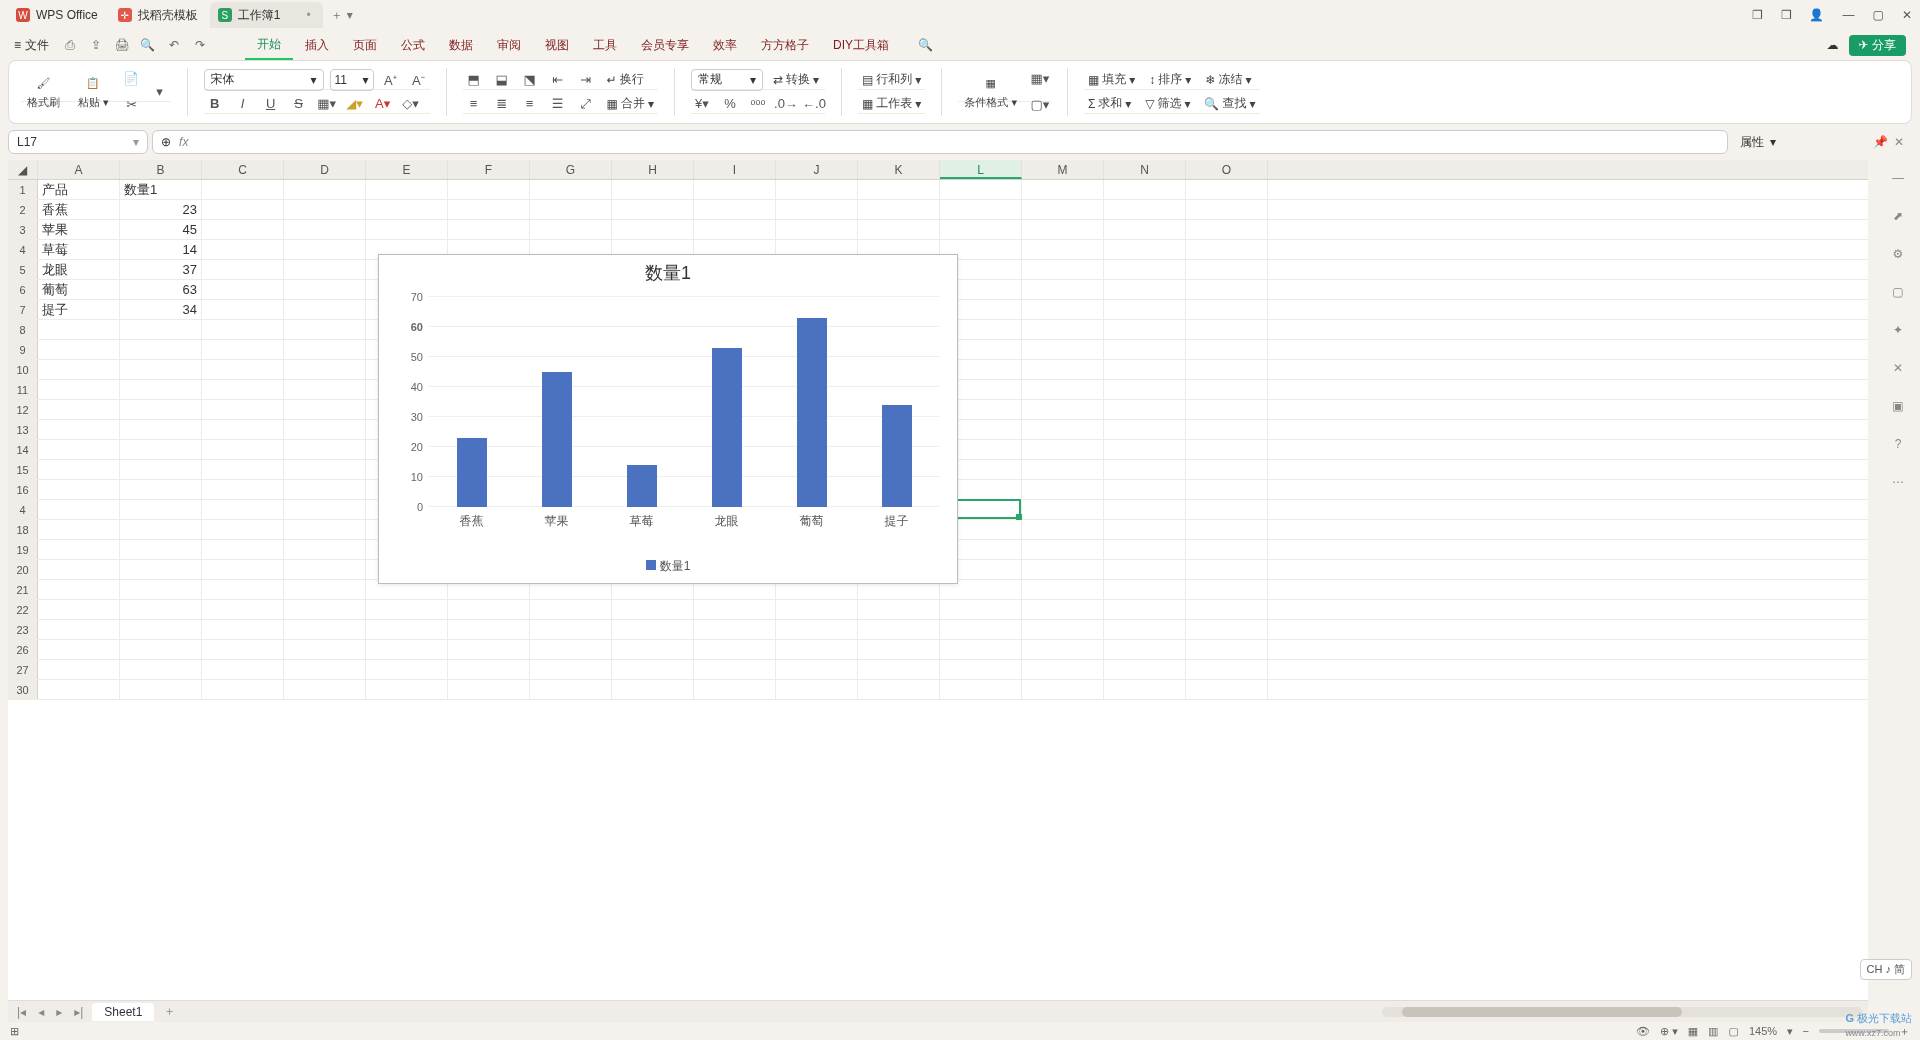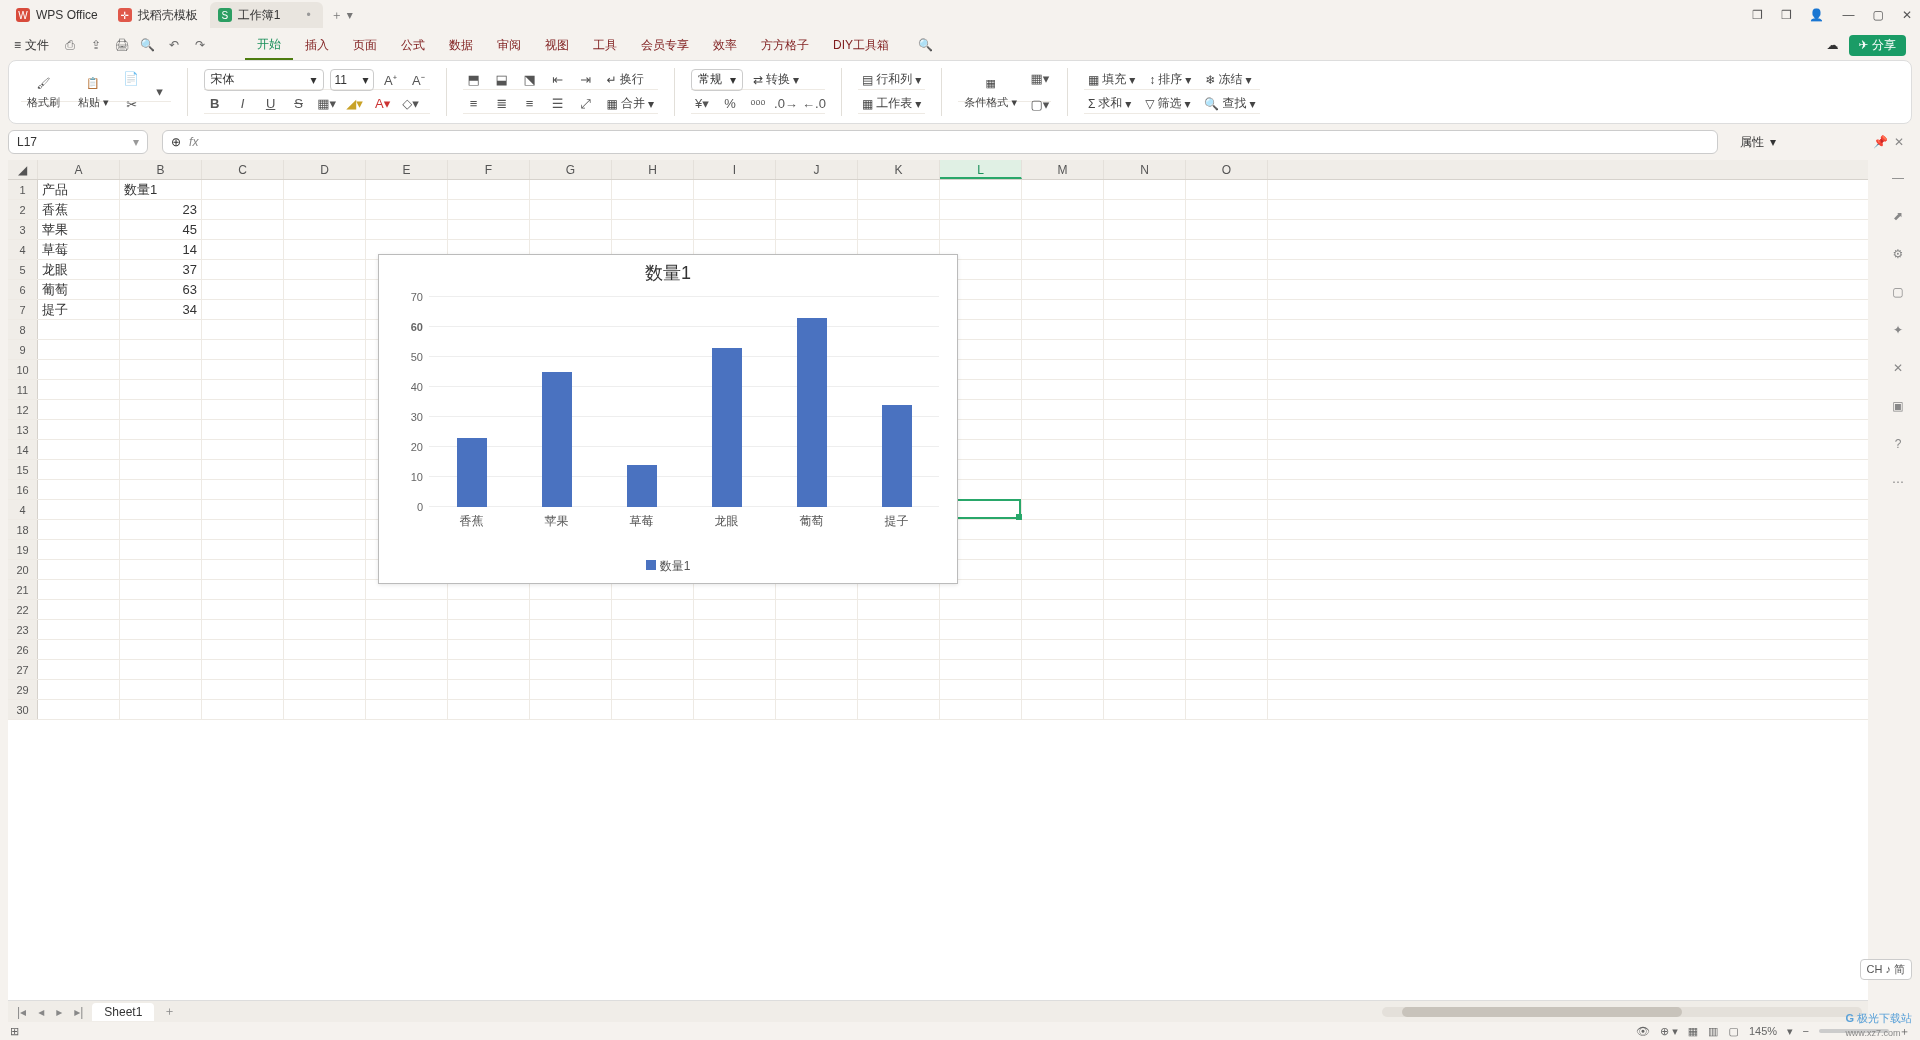--- a/index.html
+++ b/index.html
@@ -12,38 +12,38 @@
 .tab .ico { width:14px; height:14px; display:inline-flex; align-items:center; justify-content:center; font-size:10px; color:#fff; border-radius:3px; }
 .winctl { margin-left:auto; display:flex; gap:18px; color:#555; }
 .winctl span { cursor:pointer; }
 
 
 .menurow { height:30px; display:flex; align-items:center; padding:0 8px; gap:4px; }
 .menurow .file { display:flex; align-items:center; gap:4px; padding:0 6px; }
 .menurow .qbtn { width:22px; height:22px; display:flex; align-items:center; justify-content:center; color:#666; }
 .menurow .tabs { display:flex; margin-left:30px; }
 .menurow .mtab { padding:0 12px; height:30px; display:flex; align-items:center; color:#7f1d1d; }
-.menurow .mtab.active { color:#1a8f5a; border-bottom:2px solid #4d7c0f; }
+.menurow .mtab.active { color:#1a8f5a; border-bottom:2px solid #22c55e; }
 .menurow .right { margin-left:auto; display:flex; align-items:center; gap:10px; padding-right:6px; }
 .sharebtn { background:#1a9c66; color:#fff; padding:2px 10px; border-radius:4px; font-size:12px; }
 
 
 .ribbon { height:64px; background:#fff; border:1px solid #ddd; border-radius:8px; margin:0 8px; display:flex; align-items:center; padding:2px 8px; gap:8px; }
 .rgrp { display:flex; flex-direction:column; gap:4px; padding:2px 4px; }
 .rgrp .row { display:flex; align-items:center; gap:6px; }
 .sep { width:1px; height:48px; background:#e2dfd9; margin:0 4px; }
 .fontsel { border:1px solid #ccc; border-radius:4px; width:120px; height:22px; display:flex; align-items:center; padding:0 6px; justify-content:space-between; }
 .sizesel { border:1px solid #ccc; border-radius:4px; width:44px; height:22px; display:flex; align-items:center; padding:0 4px; justify-content:space-between; }
 .rbtn { width:22px; height:22px; display:flex; align-items:center; justify-content:center; color:#555; font-size:13px; }
 .rtxt { display:flex; align-items:center; gap:3px; font-size:12px; color:#444; padding:0 4px; }
 .vbtn { display:flex; flex-direction:column; align-items:center; padding:2px 6px; font-size:11px; color:#444; gap:2px; }
 .vbtn .bi { width:20px; height:20px; display:flex; align-items:center; justify-content:center; }
 
 
-.fxbar { height:28px; margin:4px 8px 0 8px; display:flex; align-items:center; gap:14px; }
+.fxbar { height:28px; margin:4px 8px 0 8px; display:flex; align-items:center; gap:4px; }
 .namebox { width:140px; height:24px; border:1px solid #ccc; border-radius:6px; background:#fff; display:flex; align-items:center; padding:0 8px; justify-content:space-between; }
 .fxinput { flex:1; height:24px; border:1px solid #ccc; border-radius:6px; background:#fff; display:flex; align-items:center; padding:0 8px; gap:8px; }
 .propbtn { width:180px; height:24px; display:flex; align-items:center; padding:0 8px; gap:6px; }
 
 
 .gridwrap { position:absolute; top:160px; left:8px; right:52px; bottom:40px; background:#fff; }
 .colhdr { height:20px; background:#f0ede8; display:flex; border-bottom:1px solid #d6d2cc; }
 .colhdr .c { width:82px; text-align:center; font-size:12px; color:#555; border-right:1px solid #e4e0da; line-height:20px; }
 .colhdr .c.first { width:30px; background:#f0ede8; }
 .colhdr .c.sel { background:#e0f0e4; color:#1a8f5a; border-bottom:2px solid #29a76a; }
@@ -214,21 +214,21 @@
       <span class="rbtn">≣</span>
       <span class="rbtn">≡</span>
       <span class="rbtn">☰</span>
       <span class="rbtn">⤢</span>
       <span class="rtxt">▦ <span>合并</span> ▾</span>
     </div>
   </div>
   <div class="sep"></div>
   <div class="rgrp">
     <div class="row">
-      <div class="fontsel" style="width:52px">
+      <div class="fontsel" style="width:72px">
           <span>常规</span>
           <span>▾</span>
         </div>
       <span class="rtxt">⇄ <span>转换</span> ▾</span>
     </div>
     <div class="row">
       <span class="rbtn">¥▾</span>
       <span class="rbtn">%</span>
       <span class="rbtn">ᵒᵒᵒ</span>
       <span class="rbtn">.0→</span>
@@ -736,38 +736,20 @@
         <div class="cell"></div>
         <div class="cell"></div>
         <div class="cell"></div>
         <div class="cell"></div>
         <div class="cell"></div>
         <div class="cell"></div>
         <div class="cell"></div>
       </div>
       <div class="row">
         <div class="rh">27</div>
-        <div class="cell"></div>
-        <div class="cell"></div>
-        <div class="cell"></div>
-        <div class="cell"></div>
-        <div class="cell"></div>
-        <div class="cell"></div>
-        <div class="cell"></div>
-        <div class="cell"></div>
-        <div class="cell"></div>
-        <div class="cell"></div>
-        <div class="cell"></div>
-        <div class="cell"></div>
-        <div class="cell"></div>
-        <div class="cell"></div>
-        <div class="cell"></div>
-      </div>
-      <div class="row">
-        <div class="rh">29</div>
         <div class="cell"></div>
         <div class="cell"></div>
         <div class="cell"></div>
         <div class="cell"></div>
         <div class="cell"></div>
         <div class="cell"></div>
         <div class="cell"></div>
         <div class="cell"></div>
         <div class="cell"></div>
         <div class="cell"></div>

